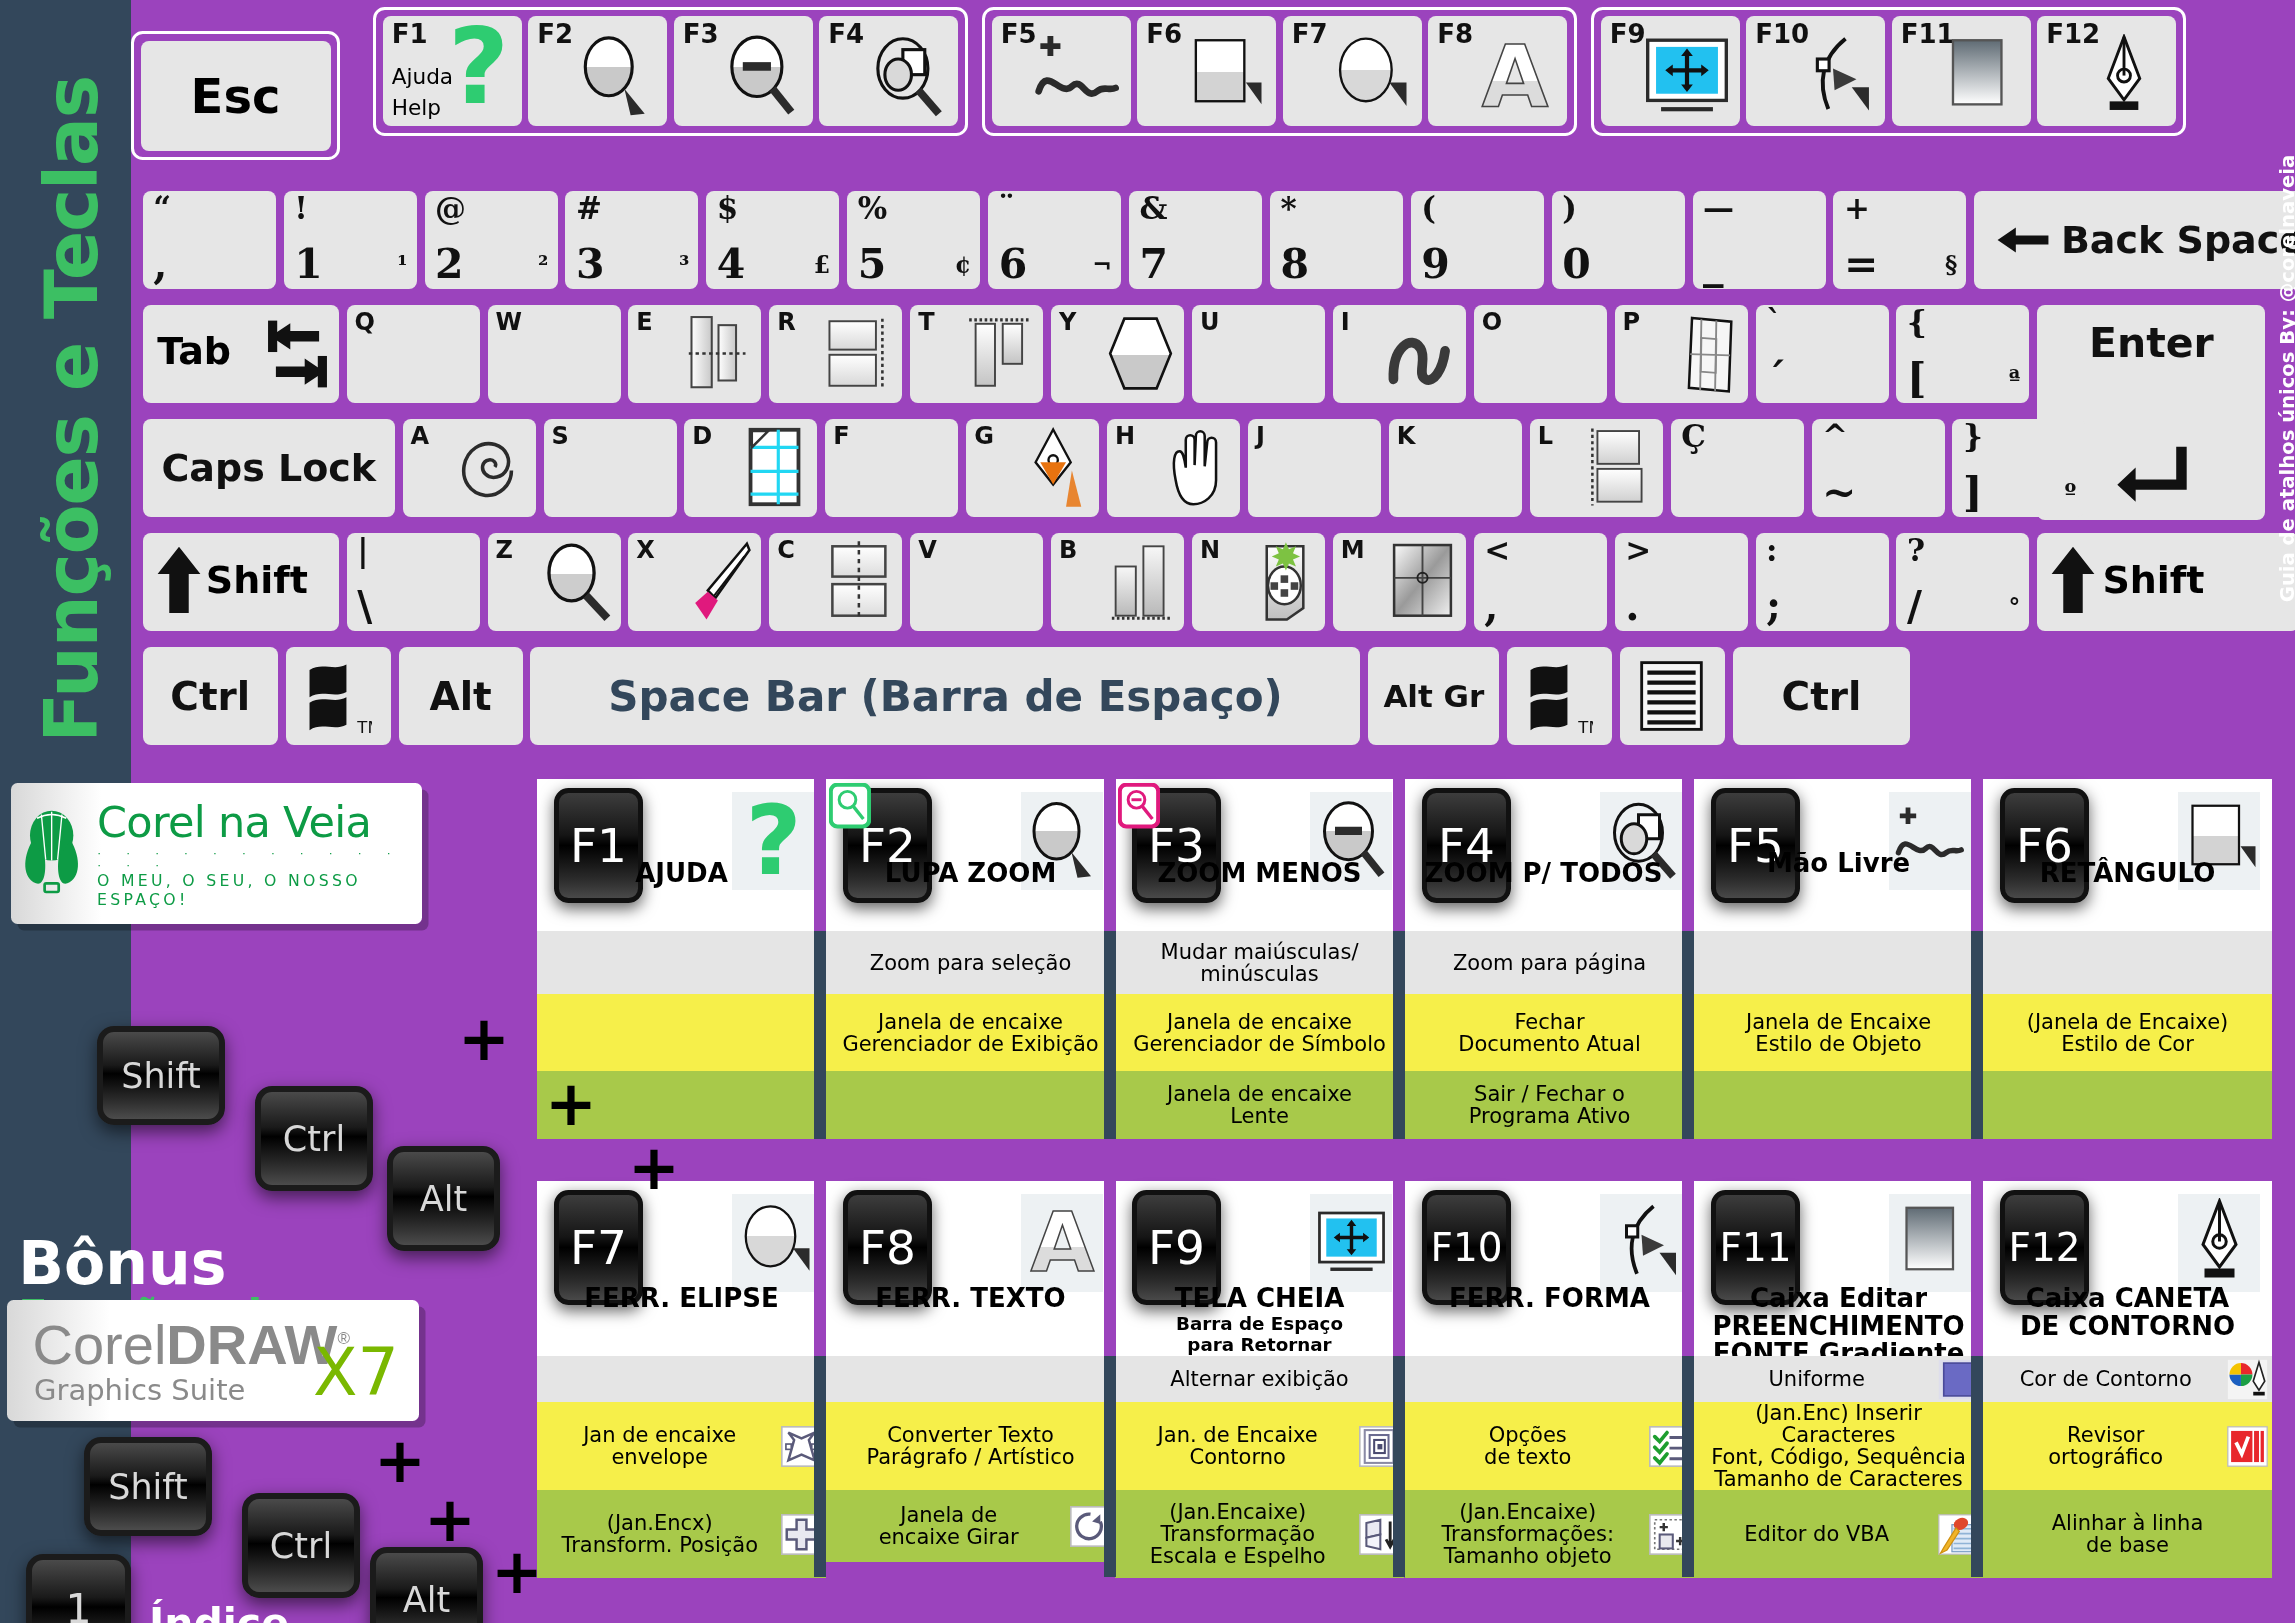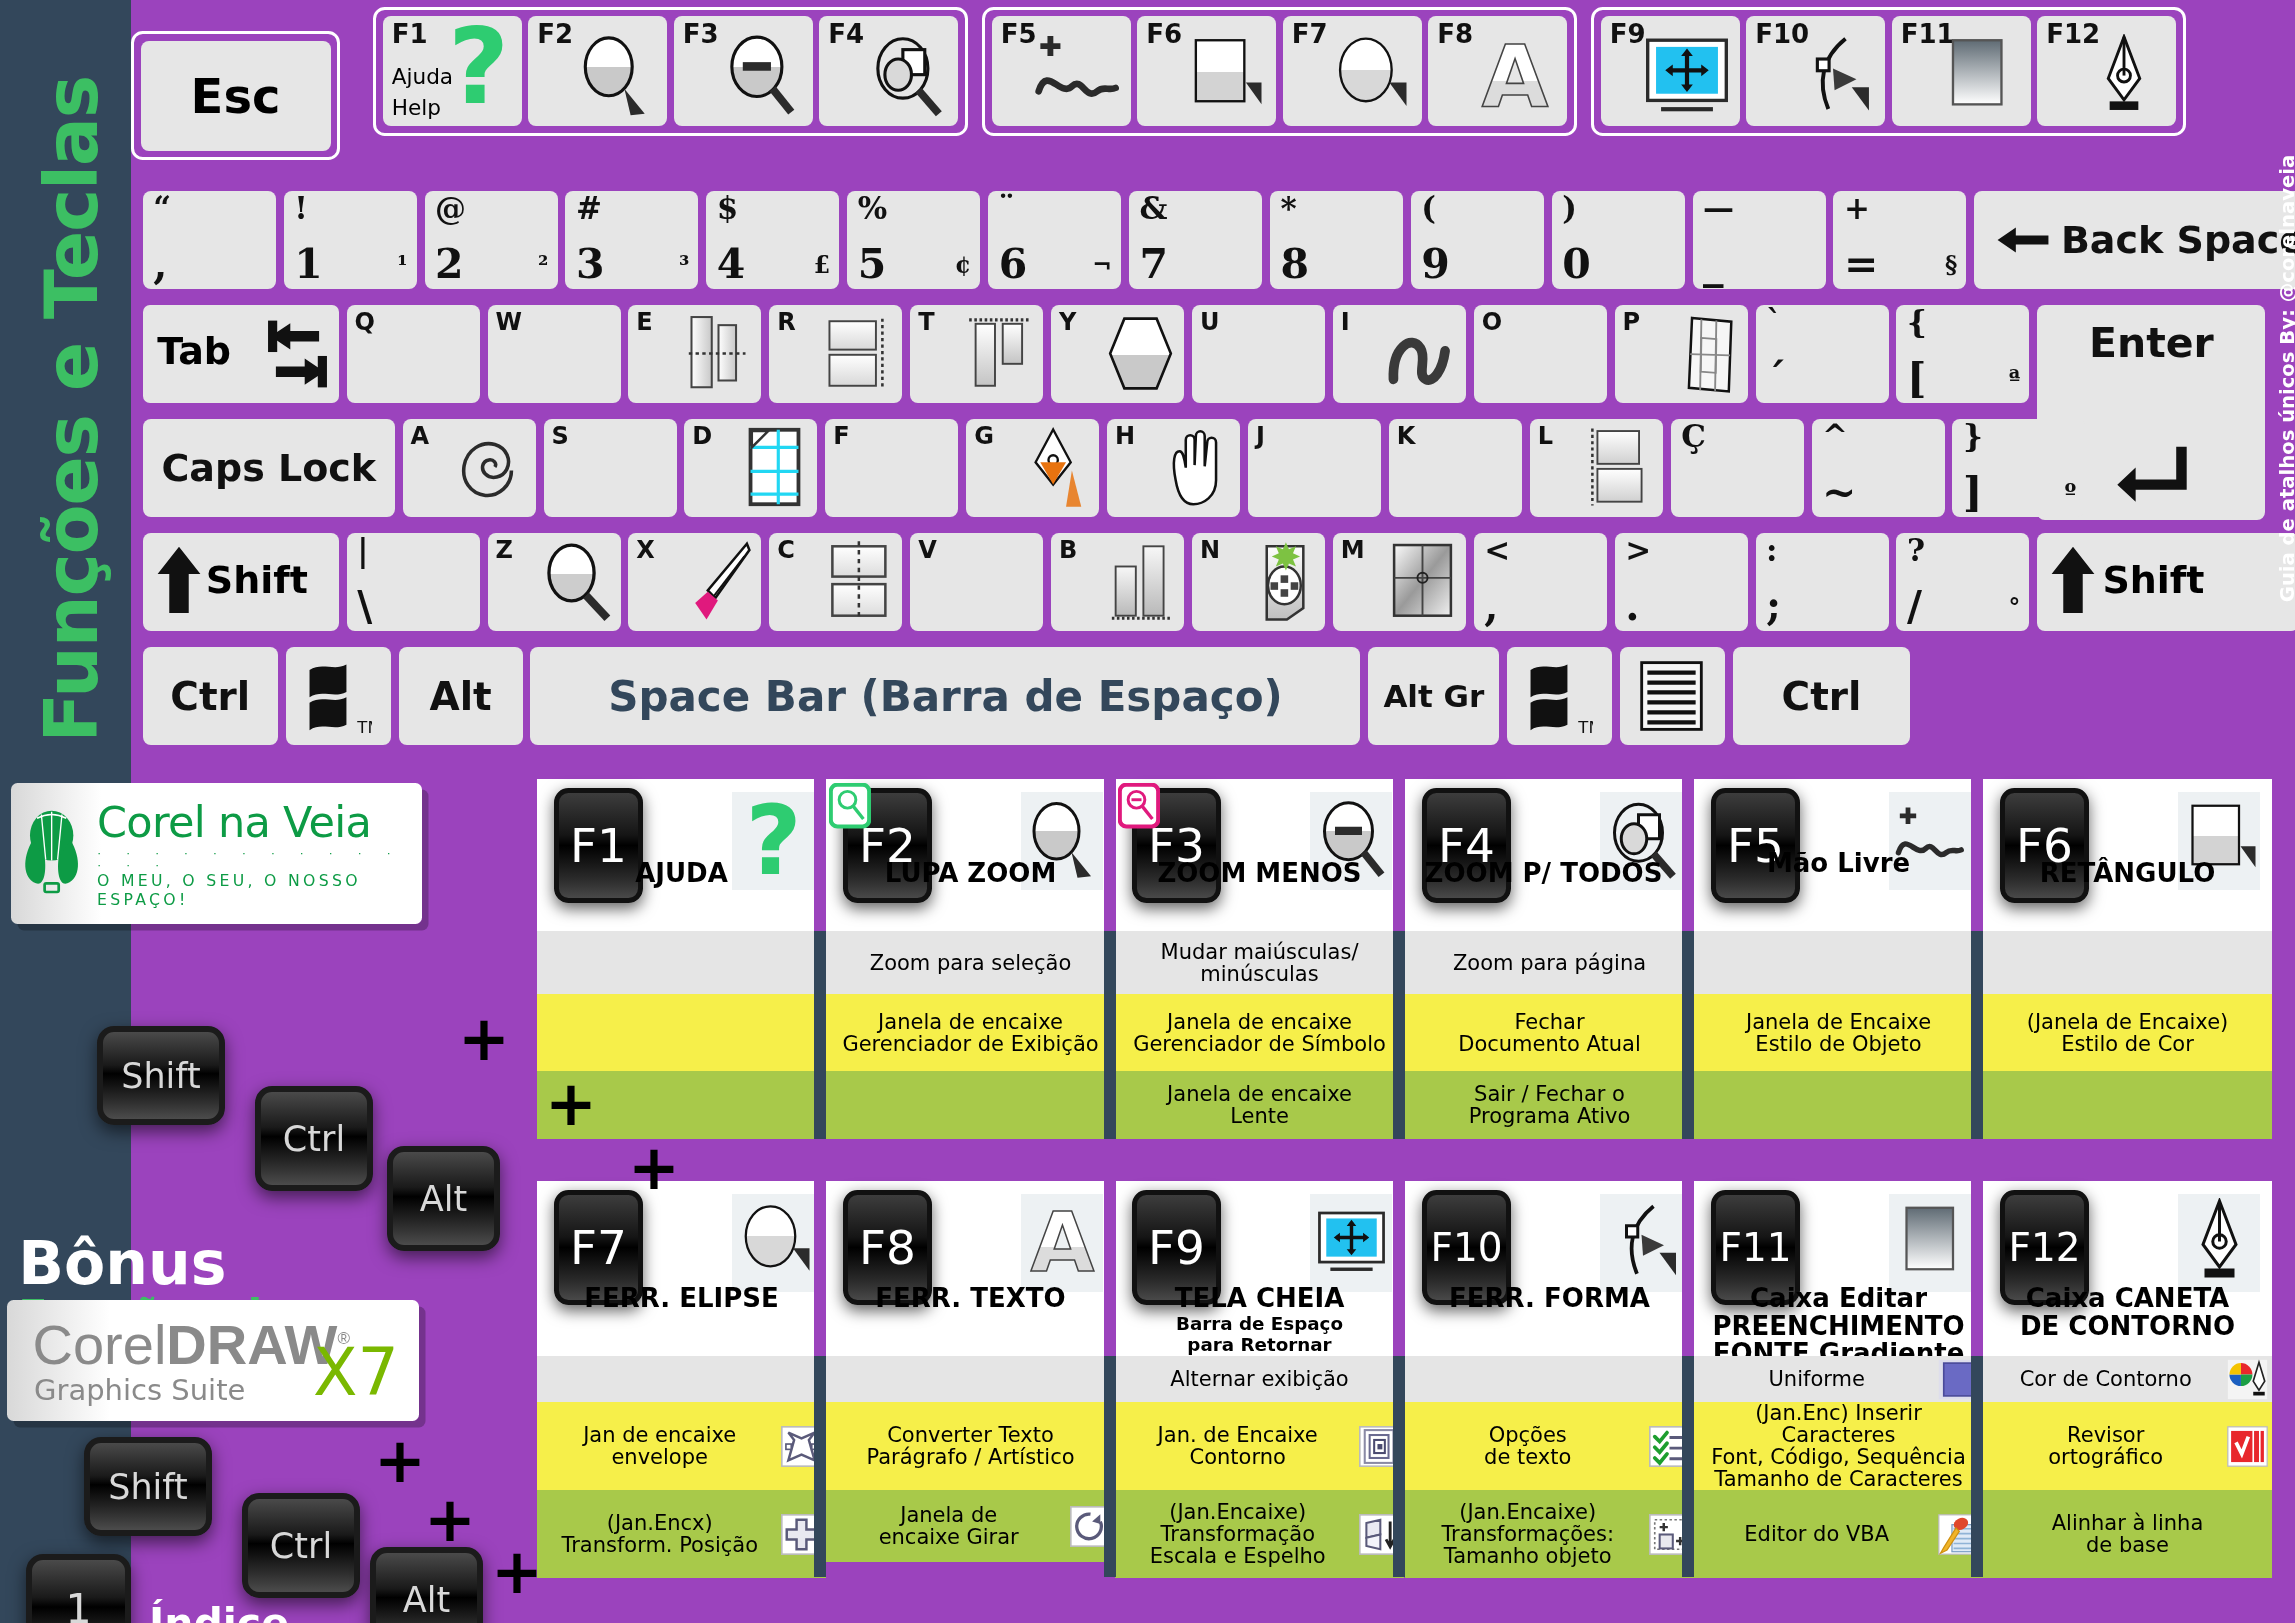--- a/index.html
+++ b/index.html
@@ -368,21 +368,21 @@
         <span class="kbr">§</span>
       </div>
       <div class="key wordkey" style="width:367px;height:98px;align-items:center;justify-content:flex-start;padding-left:22px;">
         <svg width="54" height="30" viewBox="0 0 82 46">
           <path d="M2 23 L30 4 L30 16 L80 16 L80 30 L30 30 L30 42 Z" fill="#111"></path>
         </svg>
         <span style="margin-left:10.5px;font-size:38px;">Back Space</span>
       </div>
     </div>
     <div class="keyrow" style="left:11.8px;top:305px;">
-      <div class="key" style="width:196px;height:98px;margin-right:7.9px;align-items:center;border-radius:7px;">
+      <div class="key" style="width:196px;height:98px;margin-right:7.9px;align-items:center;">
         <span style="position:absolute;left:14.4px;top:23.6px;font-size:38px;font-weight:bold;font-family:'DejaVu Sans',sans-serif;">Tab</span>
         <svg width="59" height="72" viewBox="0 0 90 110" style="position:absolute;right:11.8px;top:13px;">
           <path d="M4 28 L34 8 L34 20 L78 20 L78 36 L34 36 L34 48 Z" fill="#111"></path>
           <rect x="0" y="4" width="14" height="48" fill="#111"></rect>
           <path d="M86 82 L56 62 L56 74 L12 74 L12 90 L56 90 L56 102 Z" fill="#111"></path>
           <rect x="76" y="58" width="14" height="48" fill="#111"></rect>
         </svg>
       </div>
       <div class="key" style="width:133px;height:98px;margin-right:7.9px;">
         <span class="klet">Q</span>

